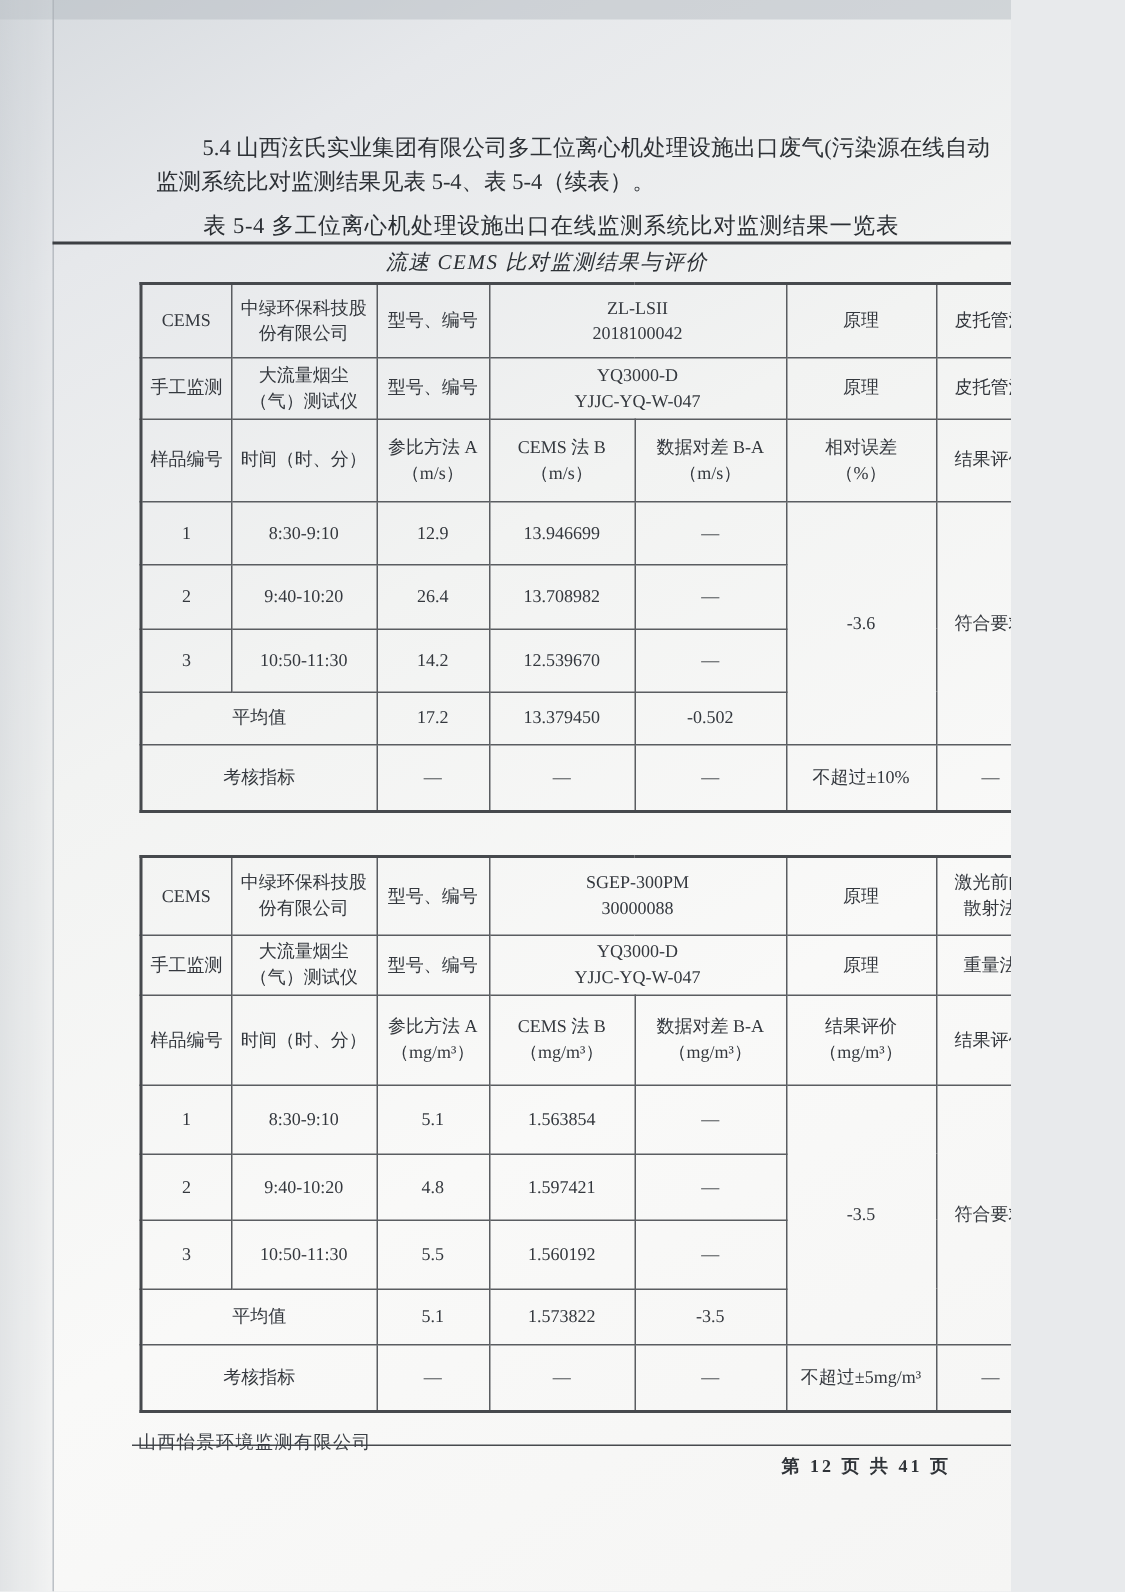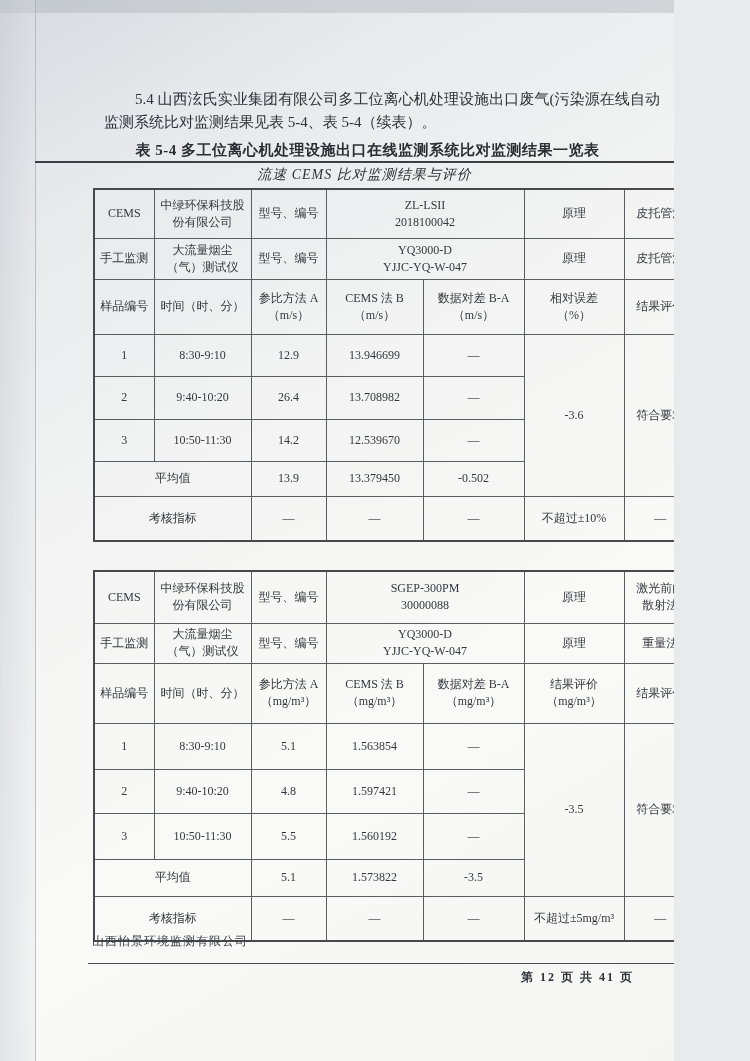--- a/index.html
+++ b/index.html
@@ -17,21 +17,21 @@
   .left-band{position:absolute;left:0;top:0;width:35px;height:1061px;
     background:linear-gradient(90deg,rgba(198,203,208,0.45),rgba(222,225,228,0.25));
     border-right:1px solid rgba(165,170,176,0.6);}
   .para{
     position:absolute;left:104px;top:88px;width:556px;
     font-size:15px;line-height:23px;text-indent:31px;color:#2d3136;
     text-align:justify;
   }
   .main-title{
     position:absolute;left:93px;top:141px;width:603px;text-align:center;
-    font-weight:bold;font-size:15px;color:#2b2f34;transform:translateX(-27px);
+    font-weight:normal;font-size:15px;color:#2b2f34;transform:translateX(-27px);
     letter-spacing:0.5px;
   }
   .top-rule{position:absolute;left:35px;top:161px;width:713px;height:0;border-top:2px solid #3c3f43;}
   .section-title{
     position:absolute;left:93px;width:603px;text-align:center;
     font-size:14px;color:#2d3136;transform:translateX(-30px);letter-spacing:1px;
   }
   .sec1-title{top:166px;font-style:italic;}
   .sec2-title{top:547px;}
   table.cmp{
@@ -40,21 +40,21 @@
   }
   .table1{top:188px;}
   .table2{top:570px;}
   table.cmp td{
     border:1px solid #5a5d61;text-align:center;vertical-align:middle;
     padding:1px 2px;line-height:1.4;
   }
   table.cmp{border:2px solid #46494d;}
   .pre{white-space:pre-line;}
   .footer-rule{position:absolute;left:88px;top:963px;width:625px;height:0;border-top:1.5px solid #474a4e;}
-  .footer-company{position:absolute;left:92px;top:933px;font-size:12px;color:#3a3e44;letter-spacing:1px;}
+  .footer-company{position:absolute;left:92px;top:953px;font-size:12px;color:#3a3e44;letter-spacing:1px;}
   .footer-page{position:absolute;right:40px;top:969px;font-size:12px;font-weight:600;color:#2f3338;letter-spacing:2px;}
 </style>
 </head>
 <body>
 
 <div class="sheet">
   <div class="top-band"></div>
   <div class="left-band"></div>
 
   <div class="para">5.4 山西泫氏实业集团有限公司多工位离心机处理设施出口废气(污染源在线自动监测系统比对监测结果见表 5-4、表 5-4（续表）。</div>
@@ -123,21 +123,21 @@
     </tr>
     <tr style="height:42px">
       <td>3</td>
       <td>10:50-11:30</td>
       <td>14.2</td>
       <td>12.539670</td>
       <td>—</td>
     </tr>
     <tr style="height:35px">
       <td colspan="2">平均值</td>
-      <td>13.9</td>
+      <td>17.2</td>
       <td>13.379450</td>
       <td>-0.502</td>
     </tr>
     <tr style="height:45px">
       <td colspan="2">考核指标</td>
       <td>—</td>
       <td>—</td>
       <td>—</td>
       <td>不超过±10%</td>
       <td>—</td>

